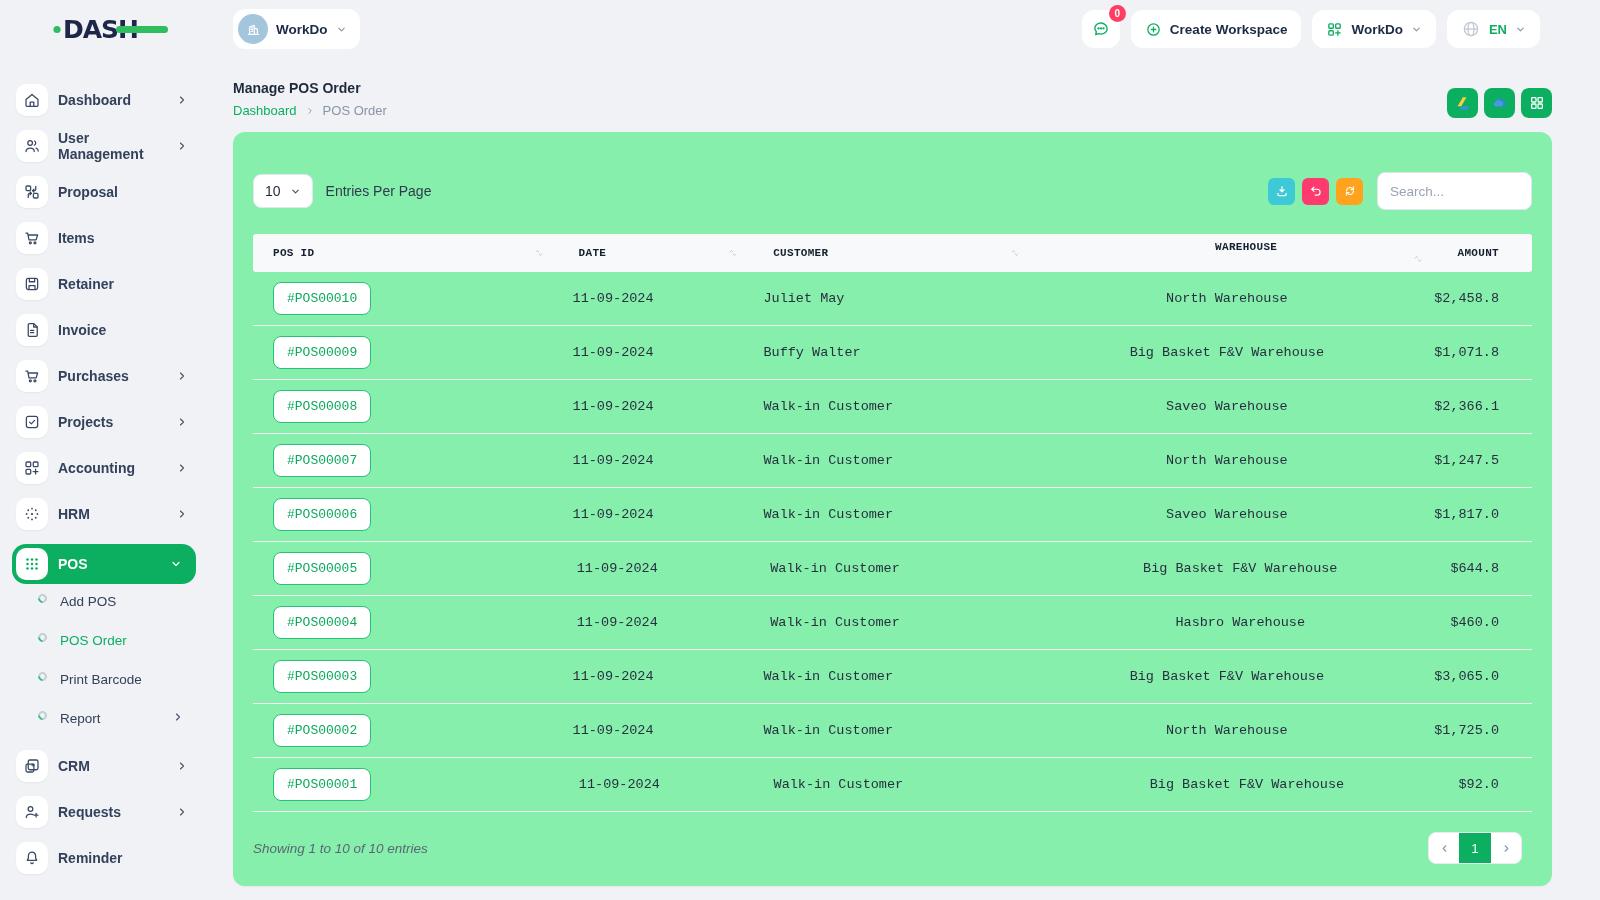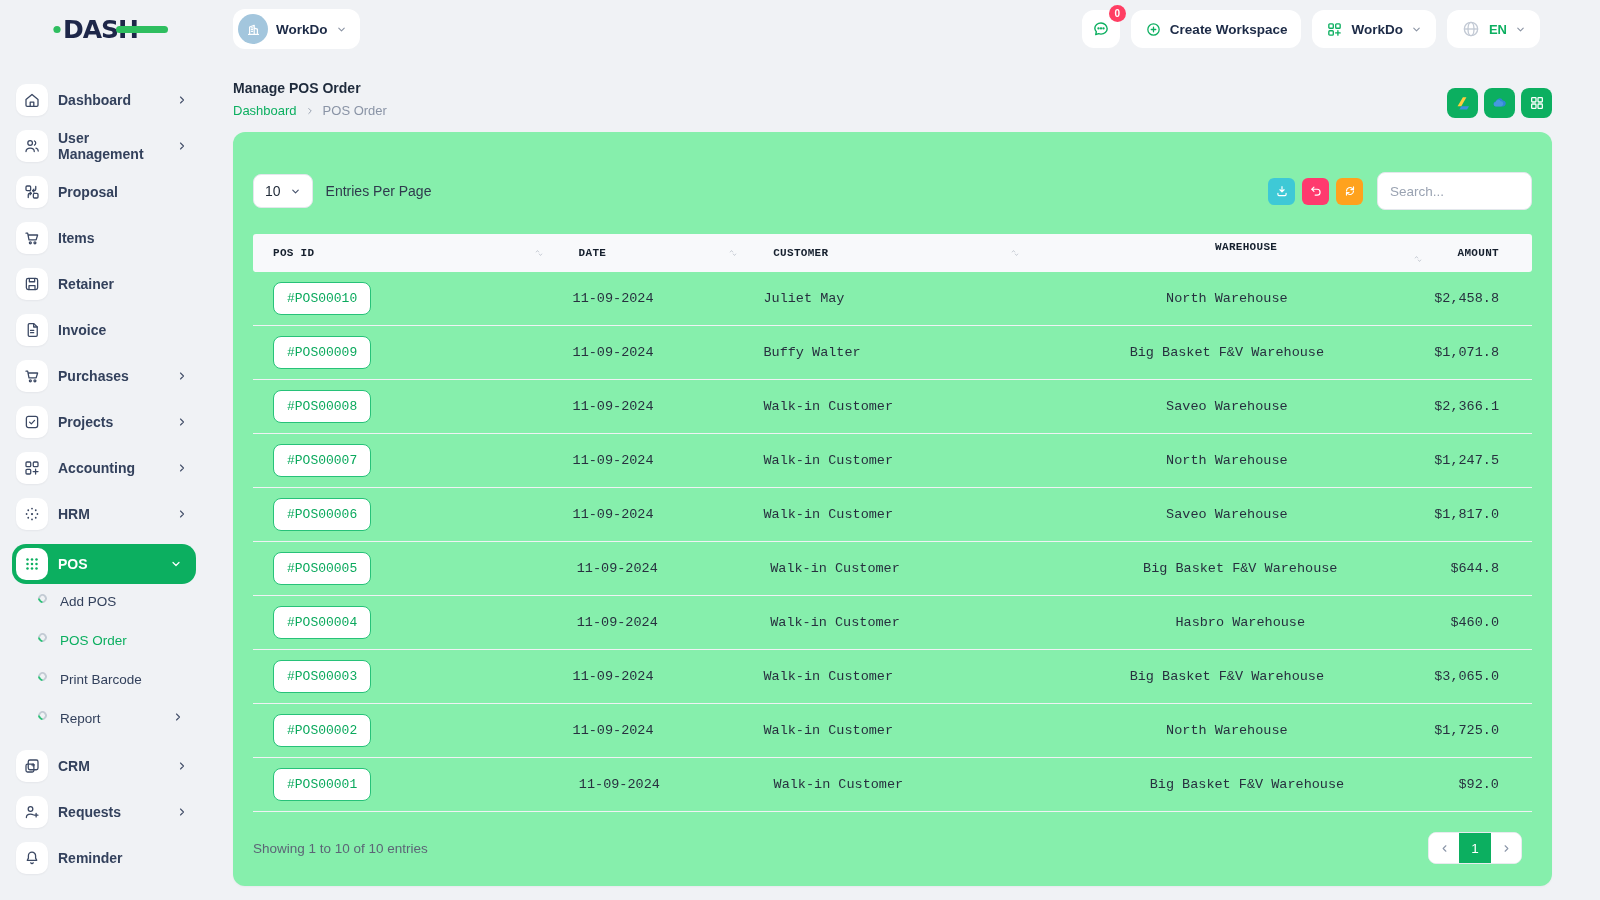--- a/index.html
+++ b/index.html
@@ -98,21 +98,21 @@
   .sort-ic { margin-left:auto; margin-right:14px; display:flex; }
   .trow { display:flex; align-items:center; height:54px; border-bottom:1px solid #f0f2f4; }
   .td { font-size:13.5px; color:#27303f; }
   .pos-badge {
     display:inline-block; border:1.4px solid #27c279; color:#0ba95d; background:#fff;
     border-radius:8px; padding:8px 13px; font-size:13px; font-weight:500; cursor:pointer;
   }
 
   
   .card-foot { display:flex; justify-content:space-between; align-items:center; padding:20px 10px 4px 0; }
-  .showing { font-size:13.5px; color:#5c6576; }
+  .showing { font-size:13.5px; color:#5c6576;font-style:italic; }
   .pagination { display:flex; height:32px; background:#fff; border:1px solid #e8ebef; border-radius:8px; overflow:hidden; }
   .page-btn { width:30px; border:none; background:#fff; display:flex; align-items:center; justify-content:center; }
   .page-current { width:32px; background:#0CAF60; color:#fff; font-size:13.5px; font-weight:500; display:flex; align-items:center; justify-content:center; }
 </style>
 </head>
 <body>
 
 <header class="topbar">
   <div class="logo-wrap">
     <svg width="118" height="36" viewBox="0 0 118 36">

